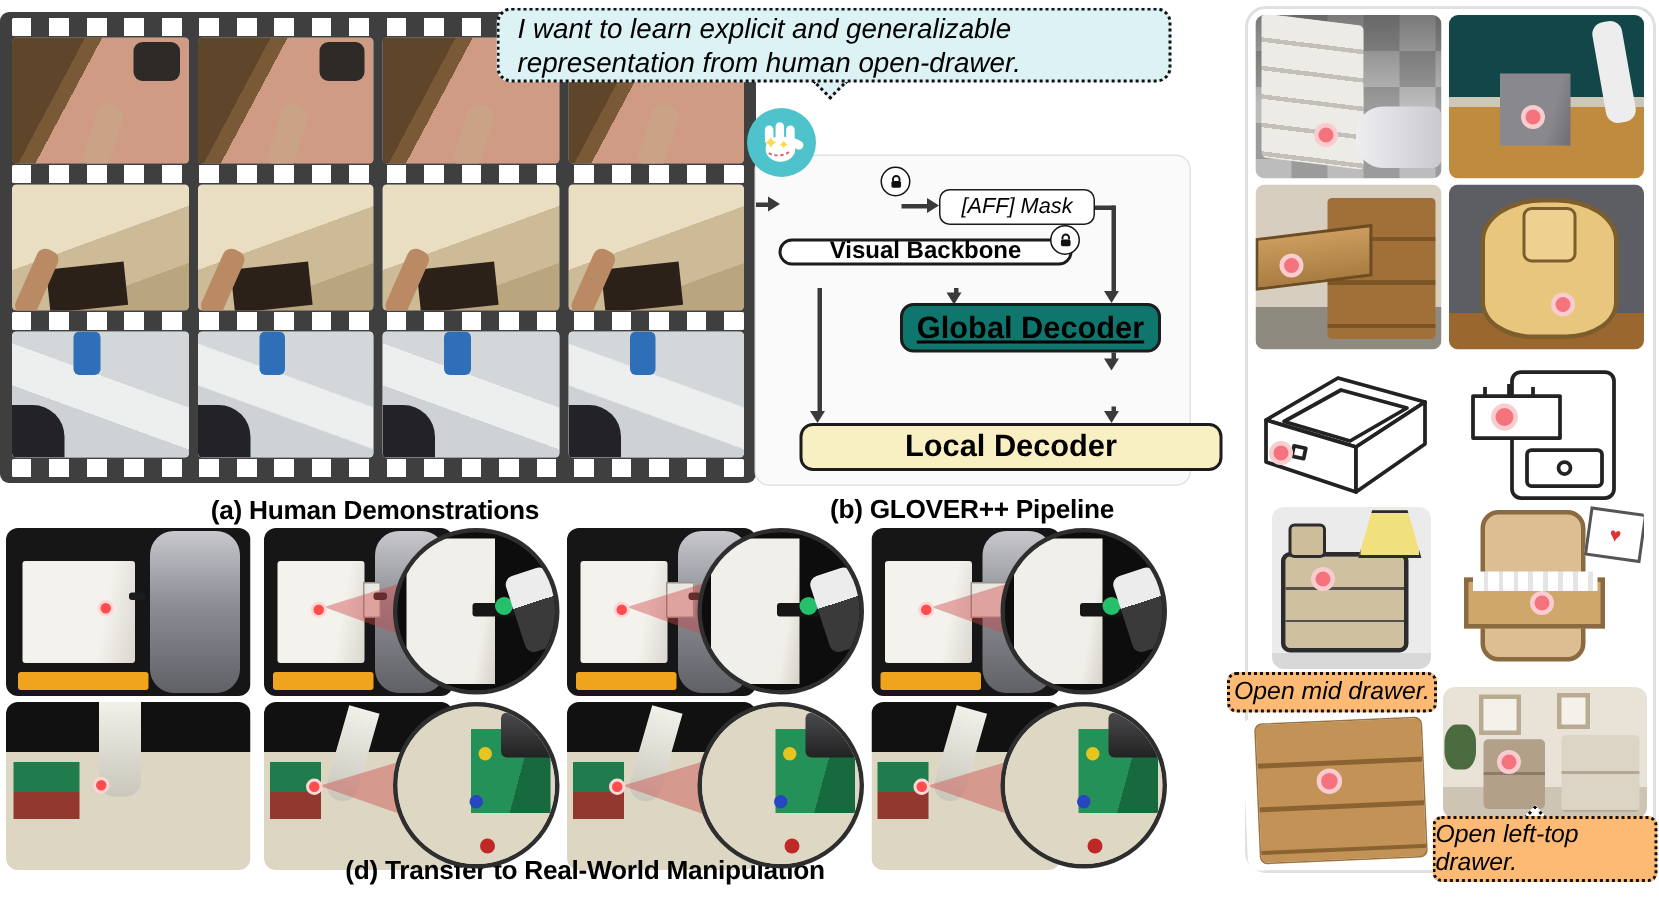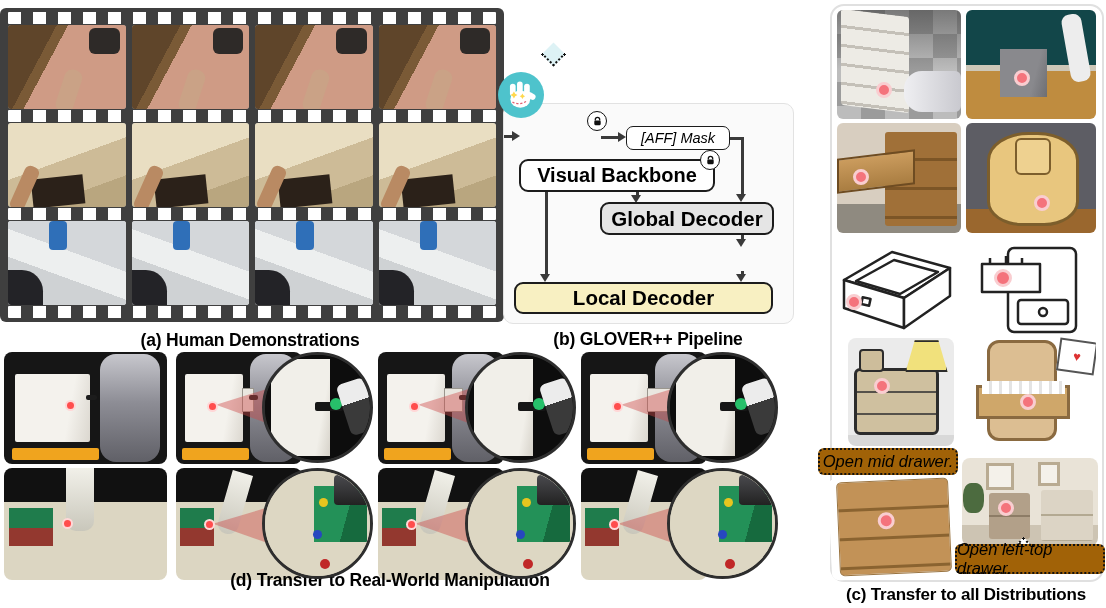--- a/index.html
+++ b/index.html
@@ -32,21 +32,21 @@
   
   .panel-b{position:absolute;left:503px;top:103px;width:289px;height:219px;background:#fafafa;
            border:1.5px solid #e2e2e2;border-radius:10px;z-index:1;}
   .logo-circle{position:absolute;left:498px;top:72px;width:46px;height:46px;border-radius:50%;
                background:#4ec3cc;z-index:5;display:flex;align-items:center;justify-content:center;}
   .logo-pill{position:absolute;left:534px;top:85px;width:148px;height:25px;background:#d7d7d7;border-radius:13px;
              z-index:4;font-weight:bold;font-size:19.5px;line-height:25px;padding-left:18px;box-sizing:border-box;letter-spacing:.3px;}
   .node{position:absolute;background:#fff;border:2.5px solid #1c1c1c;border-radius:9px;z-index:3;
         display:flex;align-items:center;justify-content:center;font-weight:bold;font-size:20.5px;box-sizing:border-box;}
   .node.small{border-width:1.8px;border-radius:7px;font-weight:normal;font-style:italic;font-size:14.5px;}
-  .node.blue{background:#e5e5e5;}
+  .node.blue{background:#0f766e;text-decoration:underline;}
   .node.yellow{background:#f8f0c2;}
   .lock{position:absolute;width:20px;height:20px;border-radius:50%;background:#fff;border:1.6px solid #111;
         z-index:4;display:flex;align-items:center;justify-content:center;box-sizing:border-box;}
   .hl{position:absolute;height:2.5px;background:#3a3a3a;z-index:2;}
   .vl{position:absolute;width:2.5px;background:#3a3a3a;z-index:2;}
   .ar{position:absolute;width:0;height:0;border-top:5.5px solid transparent;border-bottom:5.5px solid transparent;border-left:8px solid #3a3a3a;z-index:2;}
   .ad{position:absolute;width:0;height:0;border-left:5.5px solid transparent;border-right:5.5px solid transparent;border-top:8px solid #3a3a3a;z-index:2;}
   
   .cap{position:absolute;font-weight:bold;font-size:17.5px;text-align:center;letter-spacing:-0.2px;}
   
@@ -74,21 +74,21 @@
   .si1 .gdot{left:62%;top:41%;width:12px;height:12px;border-radius:50%;background:#27c06a;}
   .si1 .grip{right:-2%;top:24%;width:28%;height:50%;background:linear-gradient(180deg,#ececec 0 40%,#3a3a3a 40%);border-radius:6px;transform:rotate(-18deg);}
   .si2{background:#ddd7c3;}
   .si2 .cube{right:3%;top:14%;width:50%;height:54%;background:linear-gradient(105deg,#239158 0 60%,#166a3e 60%);}
   .si2 .grip{right:0;top:4%;width:34%;height:28%;background:linear-gradient(180deg,#4a4a4e,#222);border-radius:4px;}
   .si2 .ydot{right:40%;top:26%;width:9px;height:9px;border-radius:50%;background:#e7c51f;}
   .si2 .bdot{right:46%;top:56%;width:9px;height:9px;border-radius:50%;background:#2747c0;}
   .si2 .rdot{right:38%;top:84%;width:10px;height:10px;border-radius:50%;background:#c02727;}
   
   .panel-c{position:absolute;left:830px;top:4px;width:274px;height:578px;background:#fff;border:2px solid #e0e0e0;border-radius:14px;box-sizing:border-box;}
-  .ibubble{position:absolute;background:#a16207;border:2.2px dotted #111;border-radius:6px;box-sizing:border-box;
+  .ibubble{position:absolute;background:#fdba74;border:2.2px dotted #111;border-radius:6px;box-sizing:border-box;
            font-style:italic;font-size:16.5px;display:flex;align-items:center;justify-content:center;z-index:8;}
   .tail-up{position:absolute;width:13px;height:13px;background:#fff;border-left:2.2px dotted #111;border-top:2.2px dotted #111;transform:rotate(45deg);z-index:7;}
   .sc1{background:conic-gradient(#9b9b9b 0 25%,#bcbcbc 0 50%,#9b9b9b 0 75%,#bcbcbc 0) 0 0/48px 48px;}
   .sc1 .shade{inset:0;background:linear-gradient(180deg,rgba(40,40,40,.45),rgba(40,40,40,0) 55%);}
   .sc1 .dres{left:3%;top:3%;width:55%;height:88%;background:repeating-linear-gradient(180deg,#edebe5 0 16px,#c4c0b8 16px 19px);transform:skewY(7deg);border-radius:3px;}
   .sc1 .arm{right:0;bottom:6%;width:46%;height:38%;background:linear-gradient(90deg,#efeff2,#c9c9cf);border-radius:18px 6px 6px 18px;}
   .sc2{background:linear-gradient(180deg,#124649 0 50%,#cdc7b8 50% 56%,#bf8c3f 56%);}
   .sc2 .cab{left:26%;top:36%;width:36%;height:44%;background:linear-gradient(105deg,#89898d 0 70%,#6e6e72);}
   .sc2 .arm{right:8%;top:4%;width:15%;height:62%;background:#ededed;border-radius:8px;transform:rotate(-10deg);}
   .sc3{background:linear-gradient(180deg,#d8cec0 0 74%,#8f8a80 74%);}
@@ -163,20 +163,23 @@
       <div class="frame">
           <div class="scene f3"></div>
         </div>
       <div class="frame">
           <div class="scene f3"></div>
         </div>
     </div>
     <div class="band"></div>
   </div>
 
+  <div class="bubble">
+    <span>I want to learn explicit and generalizable representation from human open-drawer.</span>
+  </div>
   <div class="btail"></div>
 
   <div class="panel-b"></div>
 
   <div class="logo-circle">
     <svg width="34" height="34" viewBox="0 0 24 24">
       <g fill="#ffffff">
         <ellipse cx="11.5" cy="15" rx="7" ry="6"></ellipse>
         <rect x="4.2" y="4" width="4" height="9" rx="2"></rect>
         <rect x="9.2" y="2.5" width="4" height="10" rx="2"></rect>
@@ -191,29 +194,29 @@
     </svg>
   </div>
 
   <div class="lock" style="left:587px;top:111px;">
     <svg width="11" height="11" viewBox="0 0 12 12">
         <path d="M3.6 5V3.9a2.4 2.4 0 0 1 4.8 0V5" fill="none" stroke="#111" stroke-width="1.4"></path>
         <rect x="2.5" y="5" width="7" height="5" rx="1.2" fill="#111"></rect>
       </svg>
   </div>
   <div class="node small" style="left:626px;top:126px;width:104px;height:24px;">[AFF] Mask</div>
-  <div class="node" style="left:519px;top:159px;width:196px;height:33px;font-size:20px;">Visual Backbone</div>
+  <div class="node" style="left:519px;top:159px;width:196px;height:18px;font-size:16px;">Visual Backbone</div>
   <div class="lock" style="left:700px;top:150px;">
     <svg width="11" height="11" viewBox="0 0 12 12">
         <path d="M3.6 5V3.9a2.4 2.4 0 0 1 4.8 0V5" fill="none" stroke="#111" stroke-width="1.4"></path>
         <rect x="2.5" y="5" width="7" height="5" rx="1.2" fill="#111"></rect>
       </svg>
   </div>
   <div class="node blue" style="left:600px;top:202px;width:174px;height:33px;">Global Decoder</div>
-  <div class="node yellow" style="left:514px;top:282px;width:259px;height:32px;">Local Decoder</div>
+  <div class="node yellow" style="left:533px;top:282px;width:282px;height:32px;">Local Decoder</div>
 
   <div class="hl" style="left:504px;top:135px;width:10px;"></div>
   <div class="ar" style="left:512px;top:131px;"></div>
   <div class="hl" style="left:601px;top:136px;width:19px;"></div>
   <div class="ar" style="left:618px;top:132px;"></div>
   <div class="hl" style="left:730px;top:137px;width:13px;"></div>
   <div class="vl" style="left:741px;top:137px;height:58px;"></div>
   <div class="ad" style="left:736px;top:194px;"></div>
   <div class="vl" style="left:636px;top:192px;height:4px;"></div>
   <div class="ad" style="left:631px;top:195px;"></div>
@@ -441,17 +444,16 @@
         <div class="fr2"></div>
         <div class="plant"></div>
         <div class="n1"></div>
         <div class="n2"></div>
       </div>
     <div class="dot" style="left:36px;top:42px;"></div>
   </div>
 
   <div class="ibubble" style="left:818px;top:448px;width:140px;height:27px;">Open mid drawer.</div>
   <div class="tail-up" style="left:1016px;top:540px;"></div>
-  <div class="ibubble" style="left:955px;top:544px;width:150px;height:30px;">Open left-top drawer.</div>
-
-  <div class="cap" style="left:826px;top:585px;width:280px;font-size:17px;">(c) Transfer to all Distributions</div>
+  <div class="ibubble" style="left:955px;top:544px;width:150px;height:44px;">Open left-top drawer.</div>
+
 
 </div>
 
 </body></html>

